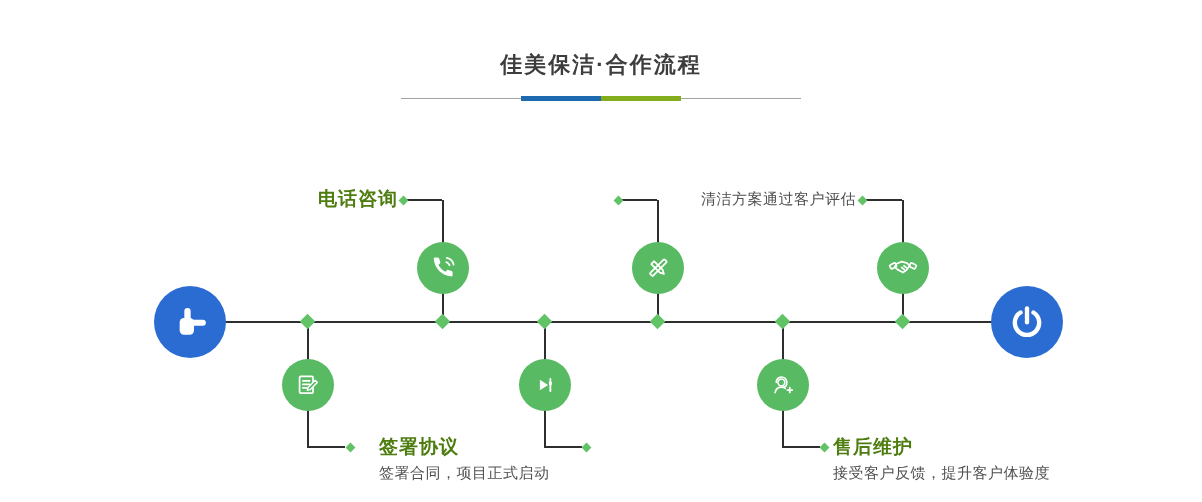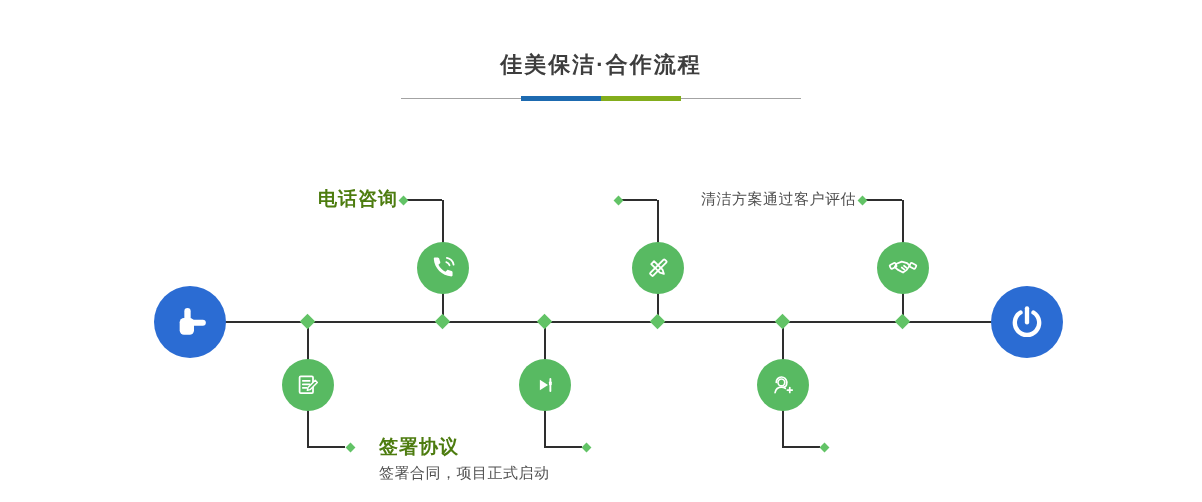--- a/index.html
+++ b/index.html
@@ -167,14 +167,18 @@
     <div class="step-title">电话咨询</div>
   </div>
   <div class="step-top" style="right:346px;">
     <div class="step-desc">清洁方案通过客户评估</div>
   </div>
 
   <div class="step-bottom" style="left:360px;margin-left:19px;">
     <div class="step-title">签署协议</div>
     <div class="step-desc">签署合同，项目正式启动</div>
   </div>
+  <div class="step-bottom" style="left:833px;">
+    <div class="step-title">售后维护</div>
+    <div class="step-desc">接受客户反馈，提升客户体验度</div>
+  </div>
 
 </div>
 
 </body></html>

